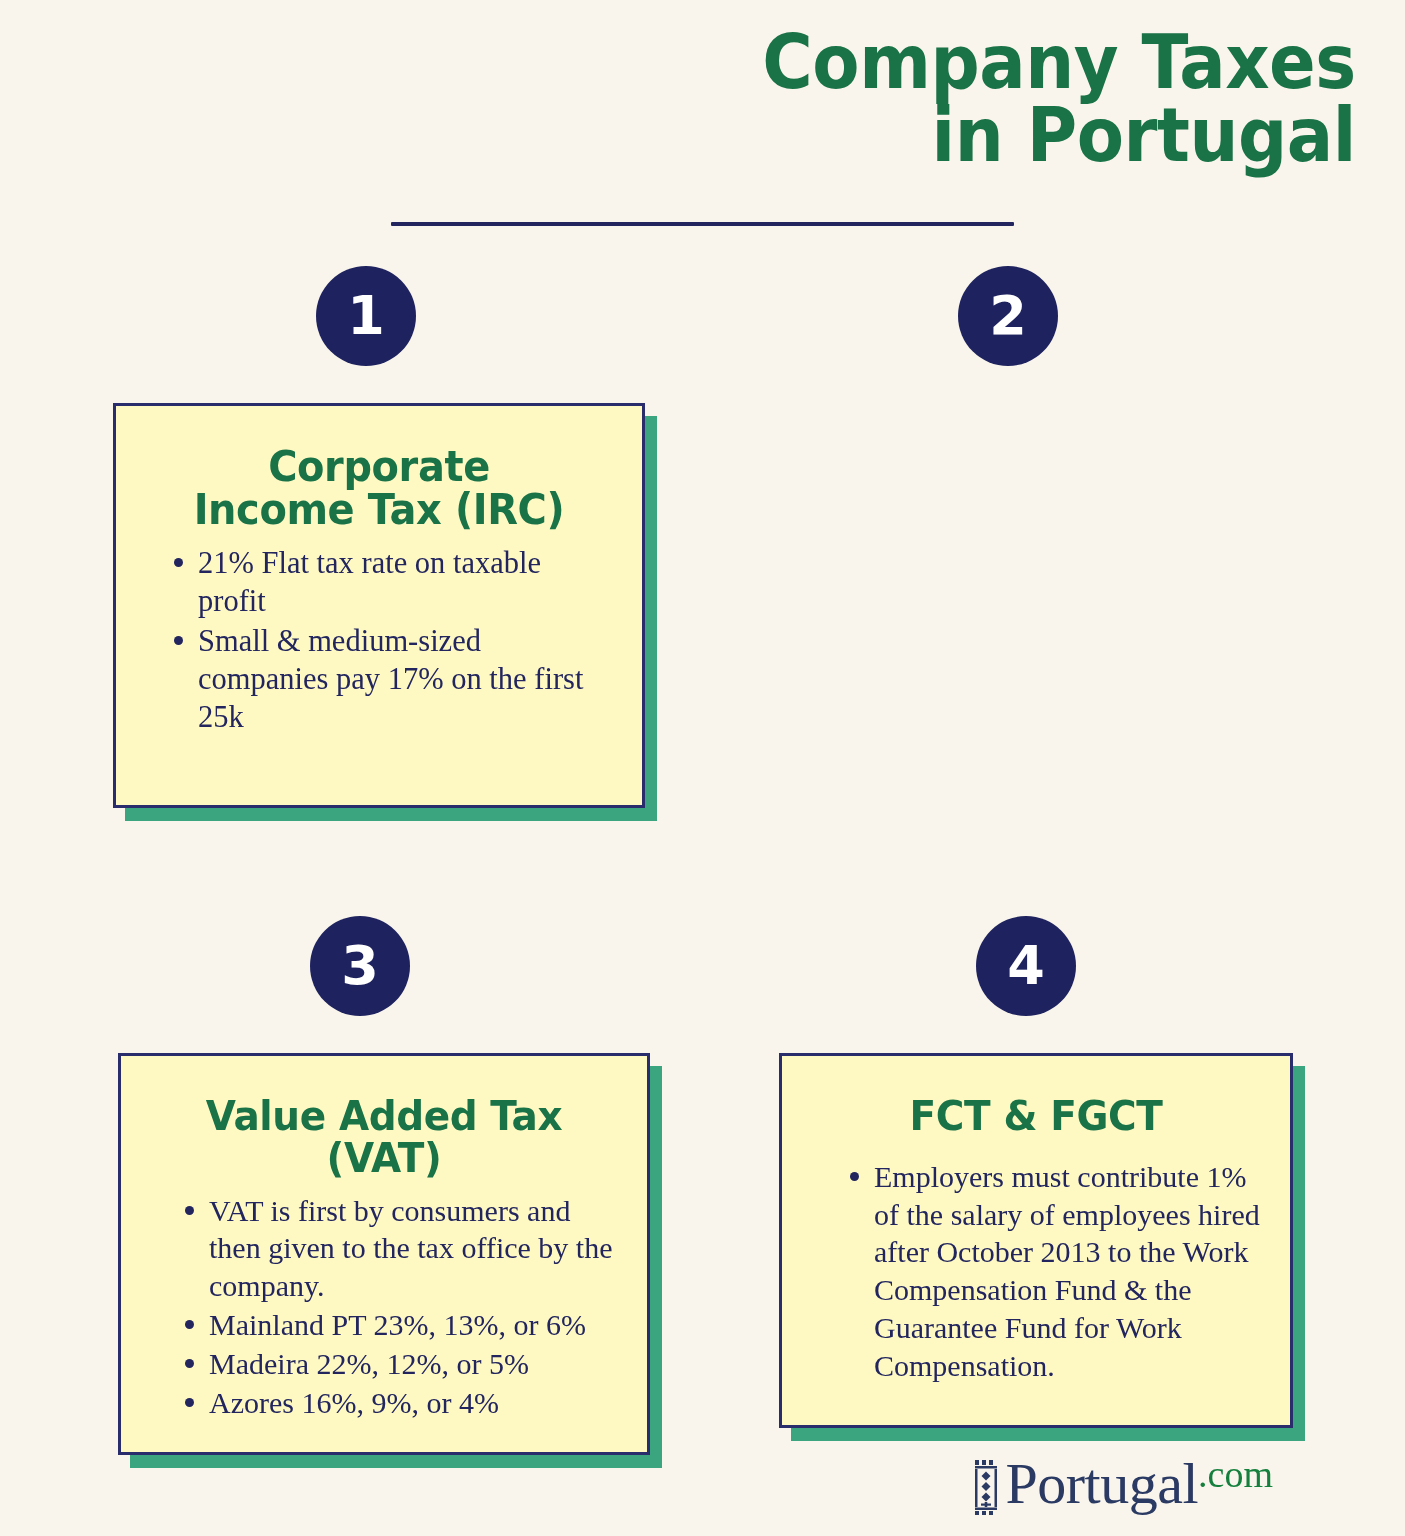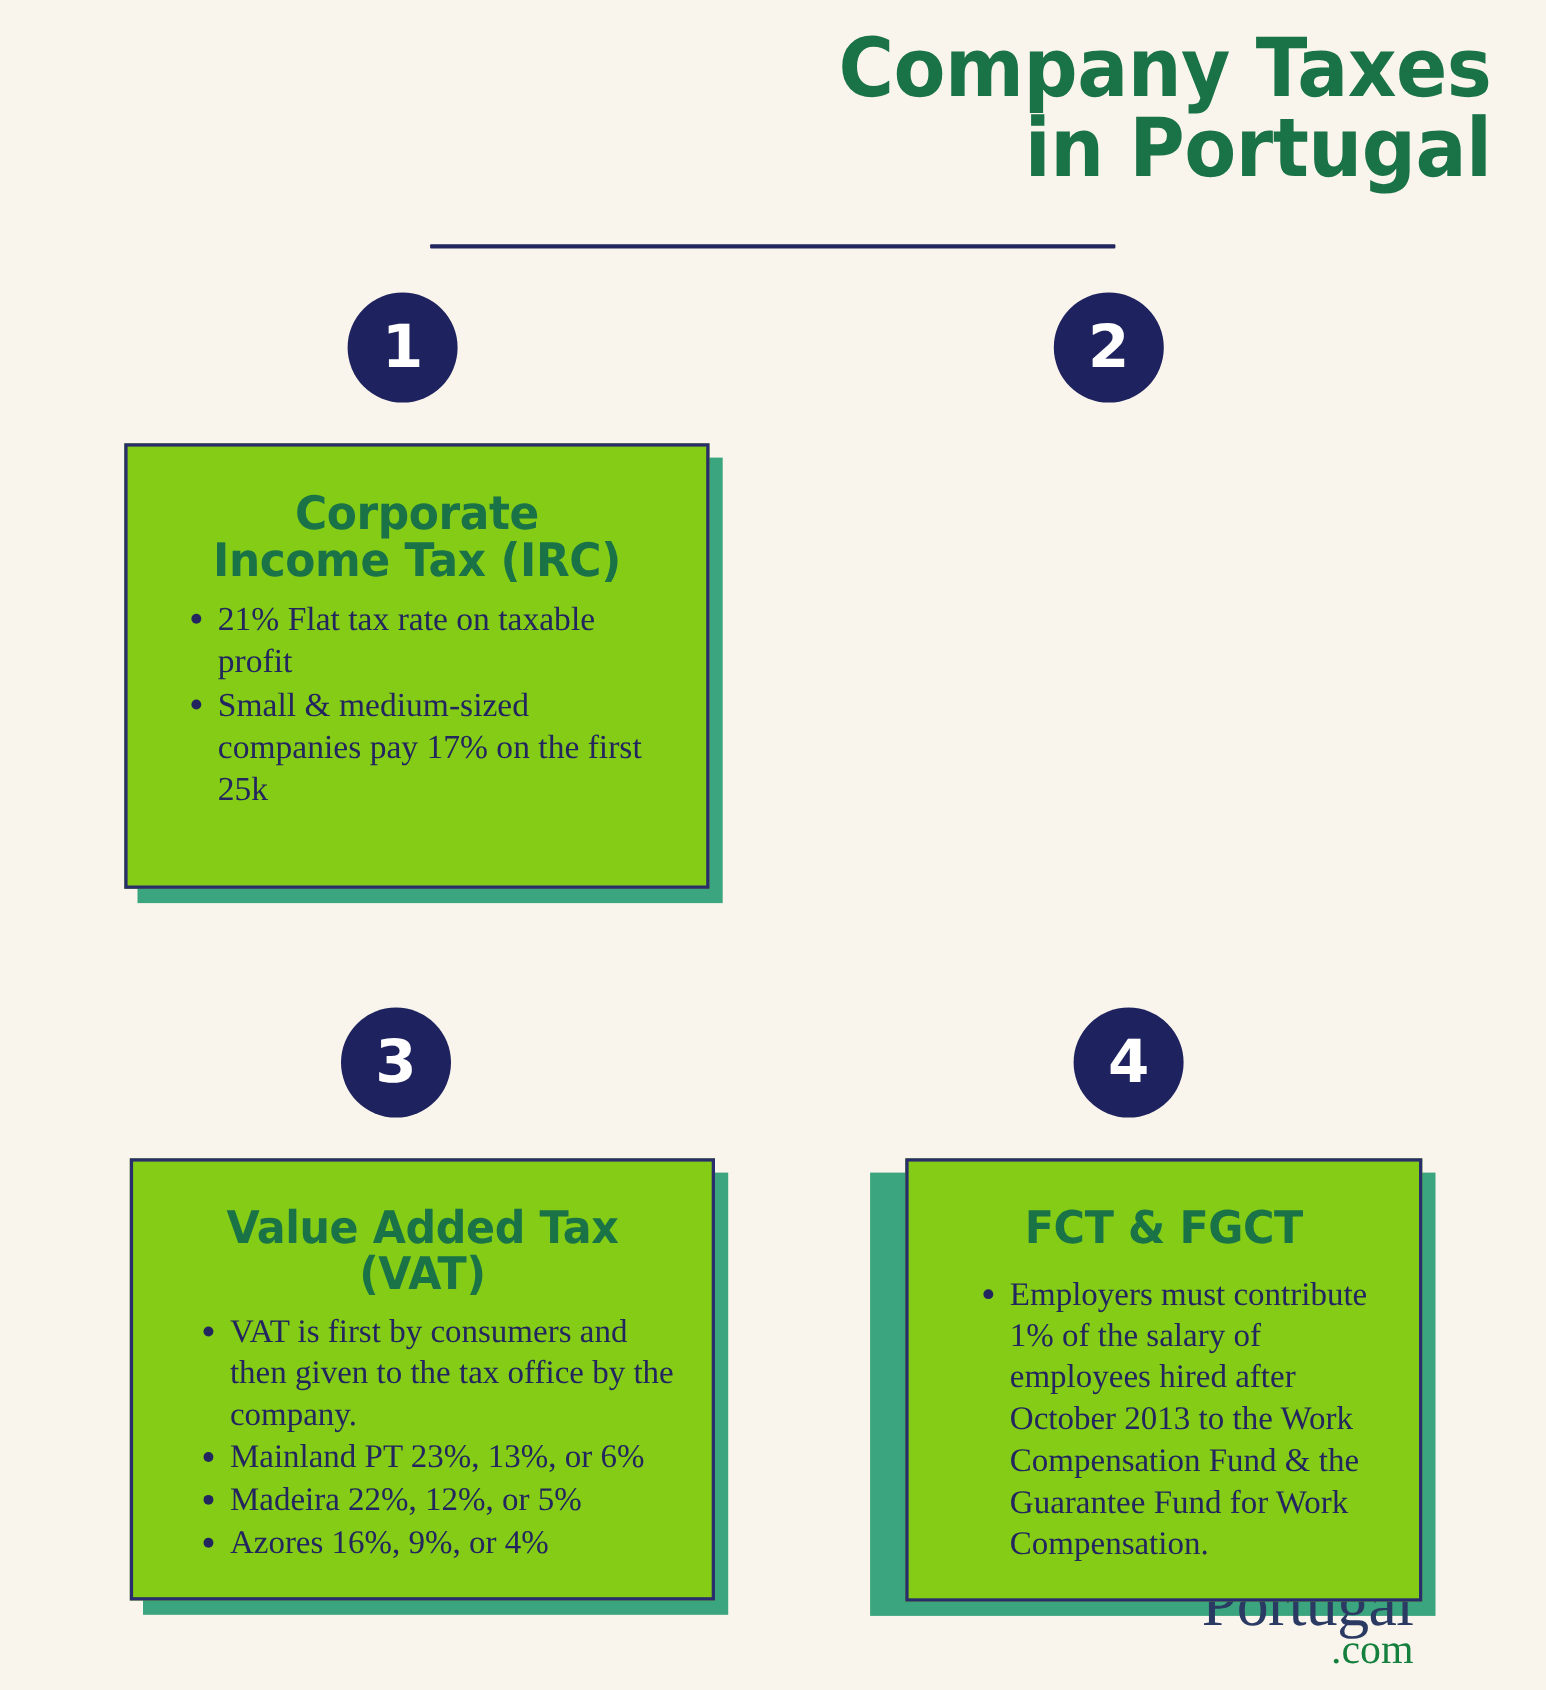--- a/index.html
+++ b/index.html
@@ -95,28 +95,28 @@
     top: 13px;
     right: -12px;
     bottom: -13px;
     background: #3ba57f;
     z-index: 0;
   }
   .card {
     position: relative;
     z-index: 1;
     border: 3px solid #2a2d6b;
-    background: #84cc16;
+    background: #fef9c3;
     box-sizing: border-box;
     padding: 40px 22px 30px 22px;
   }
   .card-1 { min-height: 405px; }
   .card-2 { min-height: 403px; }
   .card-3 { min-height: 382px; }
-  .card-4 { min-height: 375px; margin-left: 44px; }
+  .card-4 { min-height: 375px; }
 
   .card-title {
     margin: 0 0 12px 0;
     text-align: center;
     color: #1a7247;
     font-family: "DejaVu Sans", sans-serif;
     font-weight: 700;
     font-size: 42px;
     line-height: 1.02;
     letter-spacing: -0.4px;
@@ -150,27 +150,26 @@
     border-radius: 50%;
     background: #23265e;
   }
   .card-2 .bullets { padding-left: 28px; font-size: 30.5px; }
   .card-3 .bullets { padding-left: 40px; font-size: 30px; }
   .card-4 .bullets { padding-left: 44px; font-size: 30px; }
 
   
   .logo {
     position: absolute;
-    right: 116px;
+    right: 128px;
     bottom: 14px;
     display: flex;
-    align-items: flex-end;
+    align-items: flex-start;
     color: #2b3a63;
     user-select: none;
-    flex-direction: column;
   }
   .logo-mark {
     width: 36px;
     height: 58px;
     margin-right: 1px;
     margin-bottom: 6px;
     display: block;
   }
   .logo-word {
     font-family: "Liberation Serif", serif;

